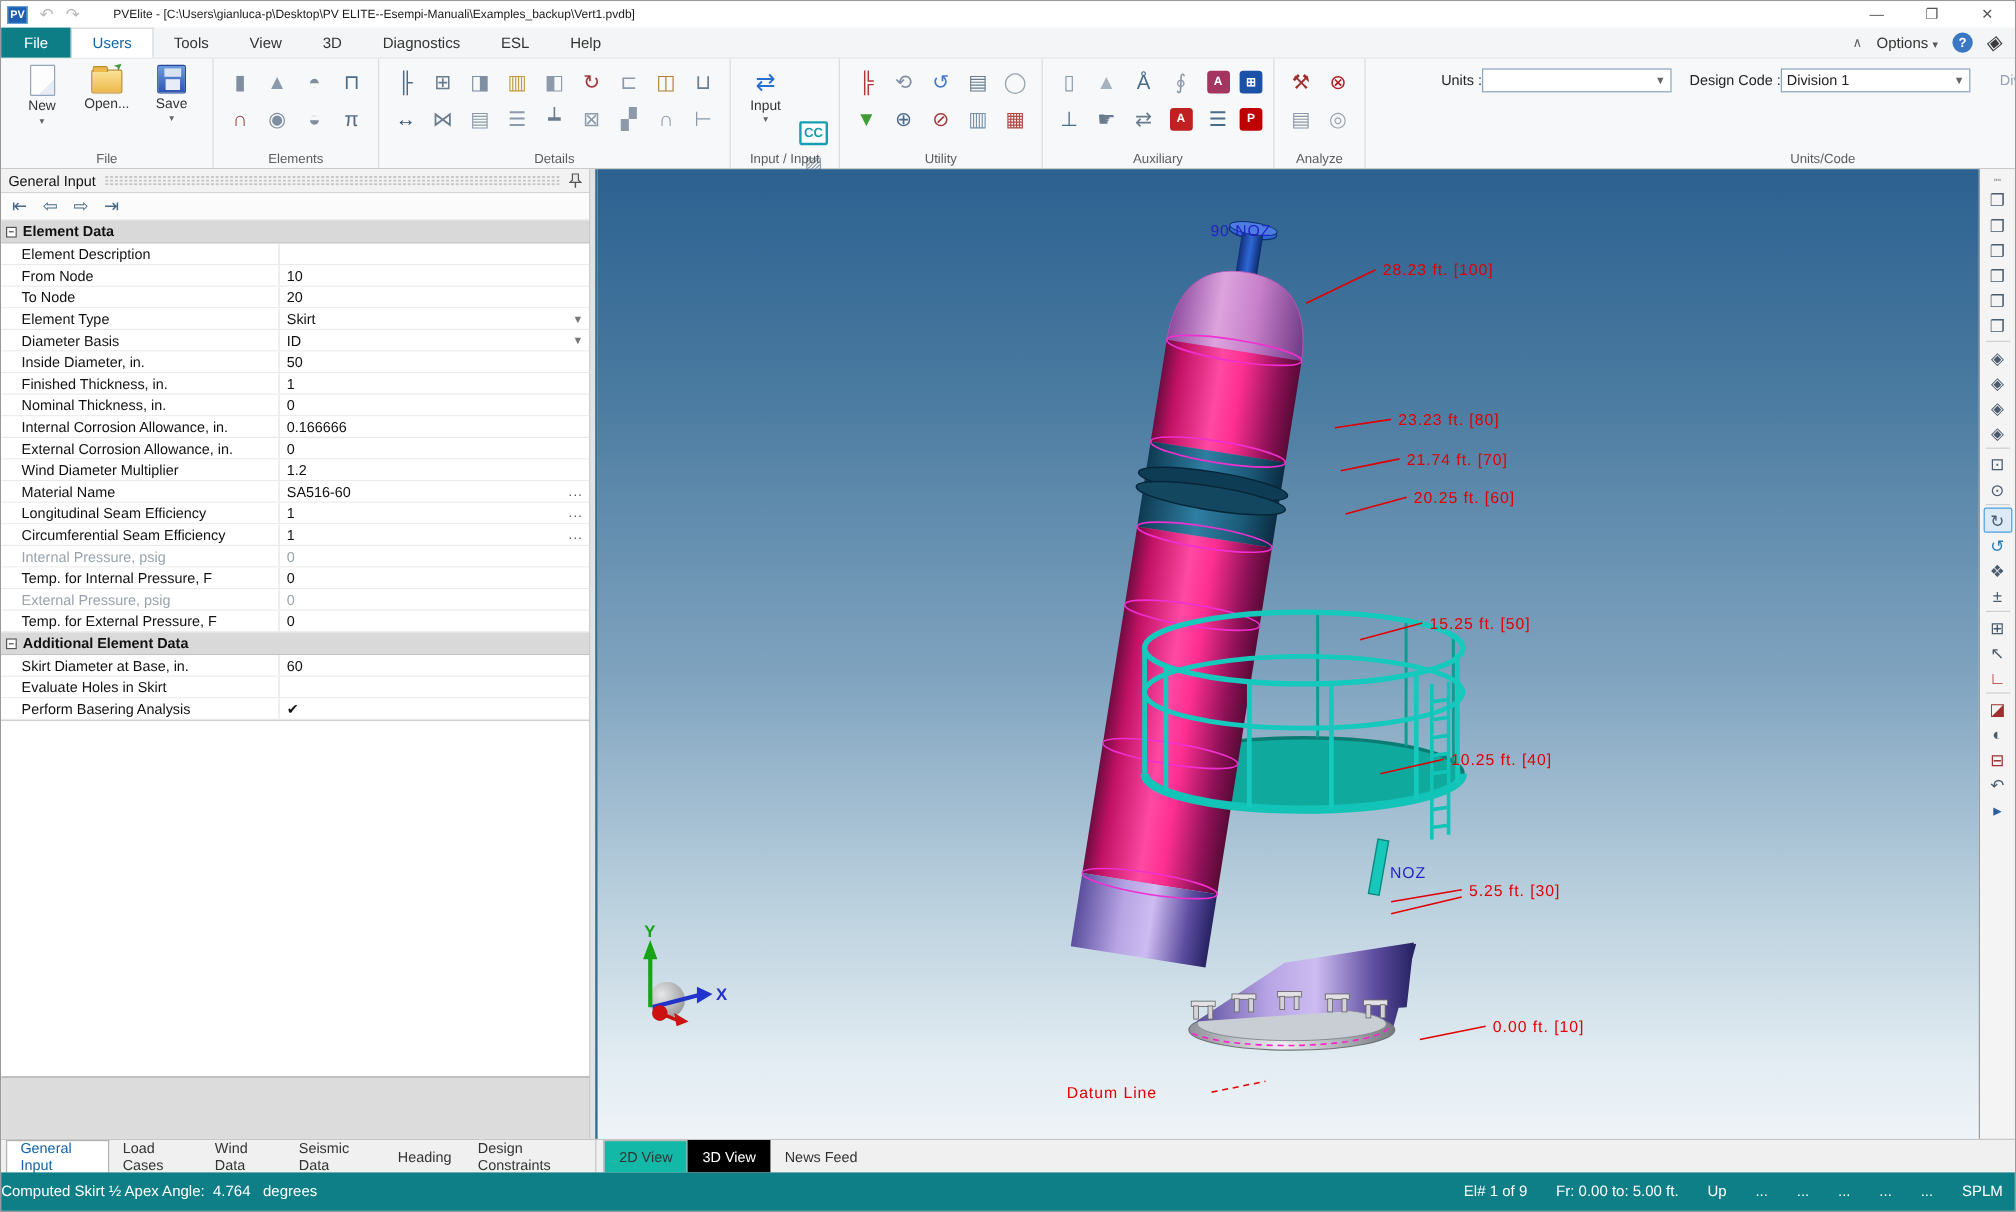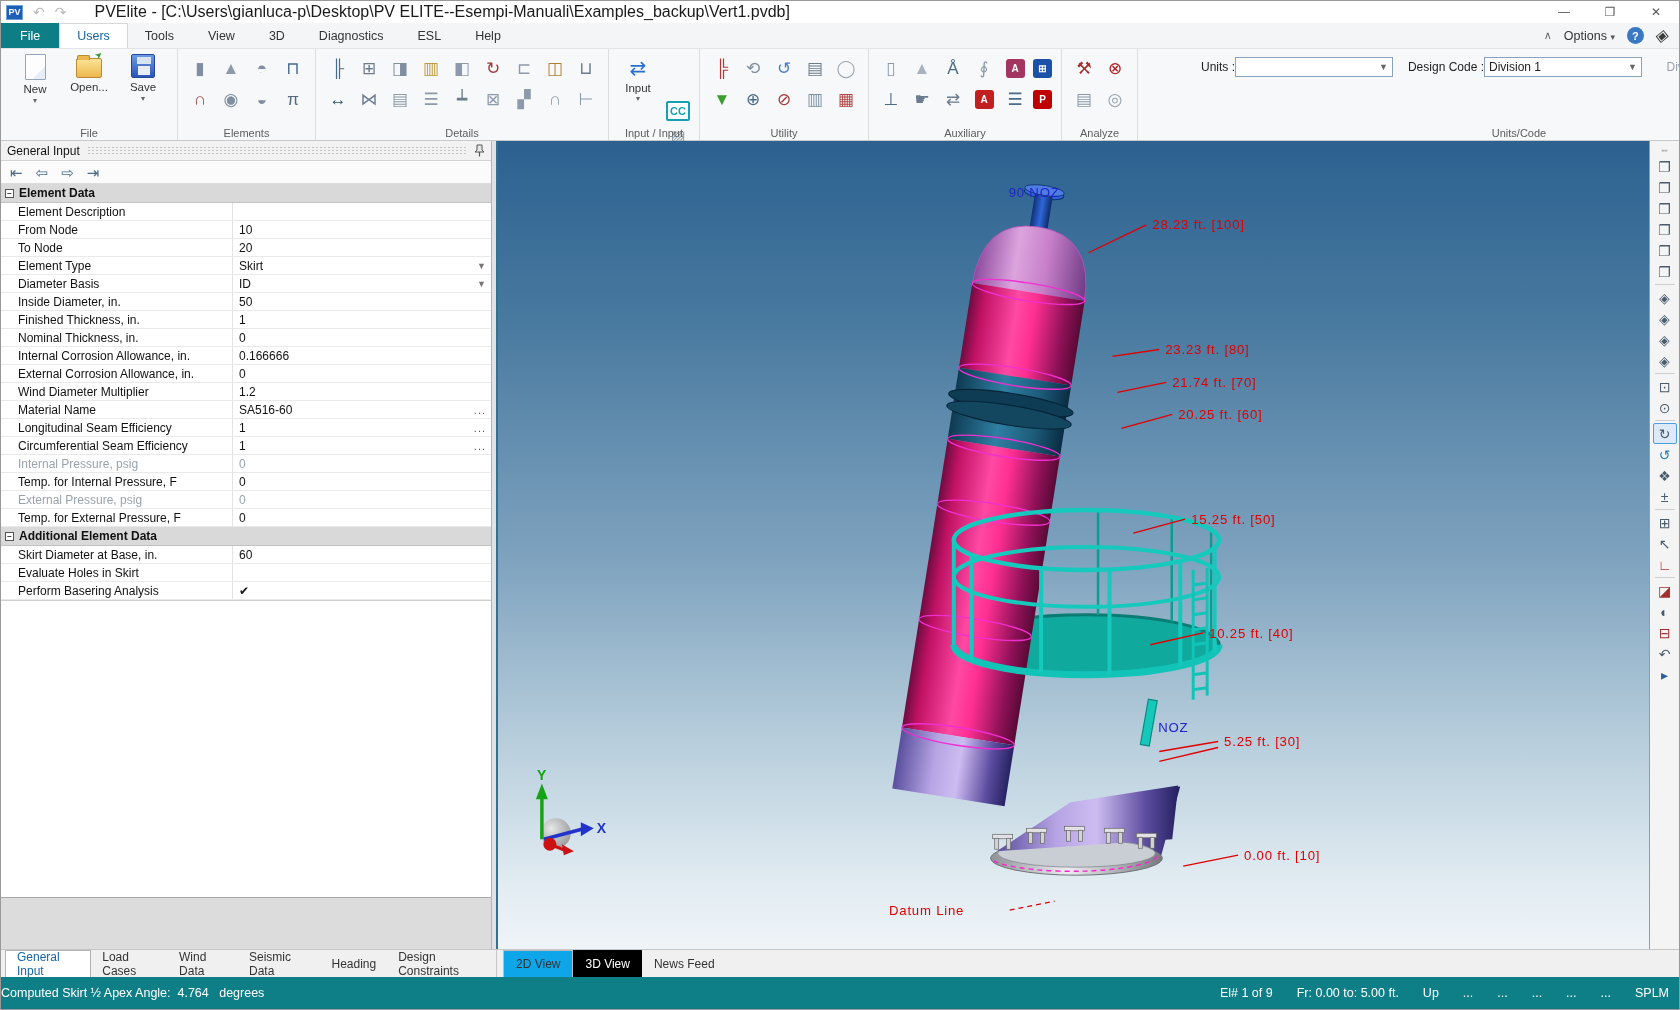--- a/index.html
+++ b/index.html
@@ -3,21 +3,21 @@
 <meta charset="utf-8">
 <style>
   * { box-sizing: border-box; margin: 0; padding: 0; }
   html,body { width:1680px; height:1010px; font-family:"Liberation Sans",sans-serif; background:#fff; overflow:hidden; }
   .app { width:1680px; height:1010px; display:flex; flex-direction:column; border:1px solid #999; }
 
   
   .titlebar { height:22px; background:#fff; display:flex; align-items:center; flex:0 0 22px; }
   .pv-badge { width:17px; height:15px; margin-left:5px; background:#1d5fb0; border:1px solid #6aa0d8; color:#fff; font-size:9px; font-weight:bold; display:flex; align-items:center; justify-content:center; }
   .qat-btn { color:#b9b9b9; font-size:14px; margin-left:10px; line-height:1; }
-  .title-text { font-size:16px; color:#1a1a1a; margin-left:28px; white-space:nowrap; }
+  .title-text { font-size:10px; color:#1a1a1a; margin-left:28px; white-space:nowrap; }
   .win-btns { margin-left:auto; display:flex; }
   .win-btn { width:46px; height:22px; display:flex; align-items:center; justify-content:center; font-size:12px; color:#555; }
 
   
   .menubar { height:26px; flex:0 0 26px; background:#f4f5f6; display:flex; align-items:stretch; border-bottom:1px solid #e3e4e5; }
   .mtab { padding:0 17px; font-size:12.5px; color:#333; display:flex; align-items:center; }
   .mtab.file { background:#0e7e86; color:#fff; padding:0 19px; }
   .mtab.active { background:#fff; color:#1464a5; border:1px solid #d6d6d6; border-bottom:none; }
   .menu-right { margin-left:auto; display:flex; align-items:center; gap:12px; padding-right:10px; }
   .chev { color:#666; font-size:11px; }
@@ -92,21 +92,21 @@
   .rtb-grip { color:#9a9a9a; font-size:10px; height:12px; }
 
   
   .tabsrow { height:28px; flex:0 0 28px; background:#f0f0f0; border-top:1px solid #c6c6c6; display:flex; align-items:stretch; }
   .tabs-left { width:495px; flex:0 0 495px; display:flex; align-items:stretch; padding-left:4px; }
   .btab { padding:0 11px; display:flex; align-items:center; font-size:12px; color:#333; }
   .btab.active { background:#fff; border:1px solid #b3b3b3; border-bottom:none; color:#1464a5; }
   .tabs-right { display:flex; align-items:stretch; border-left:1px solid #c6c6c6; padding-left:6px; }
   .vtab { padding:0 12px; display:flex; align-items:center; font-size:12px; color:#333; }
   .vtab.active { background:#000000; color:#fff; }
-  .vtab.boxed { background:#0ea5e9; border:1px solid #bdbdbd; border-bottom:none; }
+  .vtab.boxed { background:#14b8a6; border:1px solid #bdbdbd; border-bottom:none; }
 
   
   .statusbar { height:32px; flex:0 0 32px; background:#0e7e87; color:#fff; display:flex; align-items:center; font-size:12.5px; }
   .sb-left { white-space:pre; }
   .sb-right { margin-left:auto; display:flex; gap:24px; padding-right:10px; white-space:nowrap; }
 </style>
 </head>
 <body>
 
 <div class="app">

